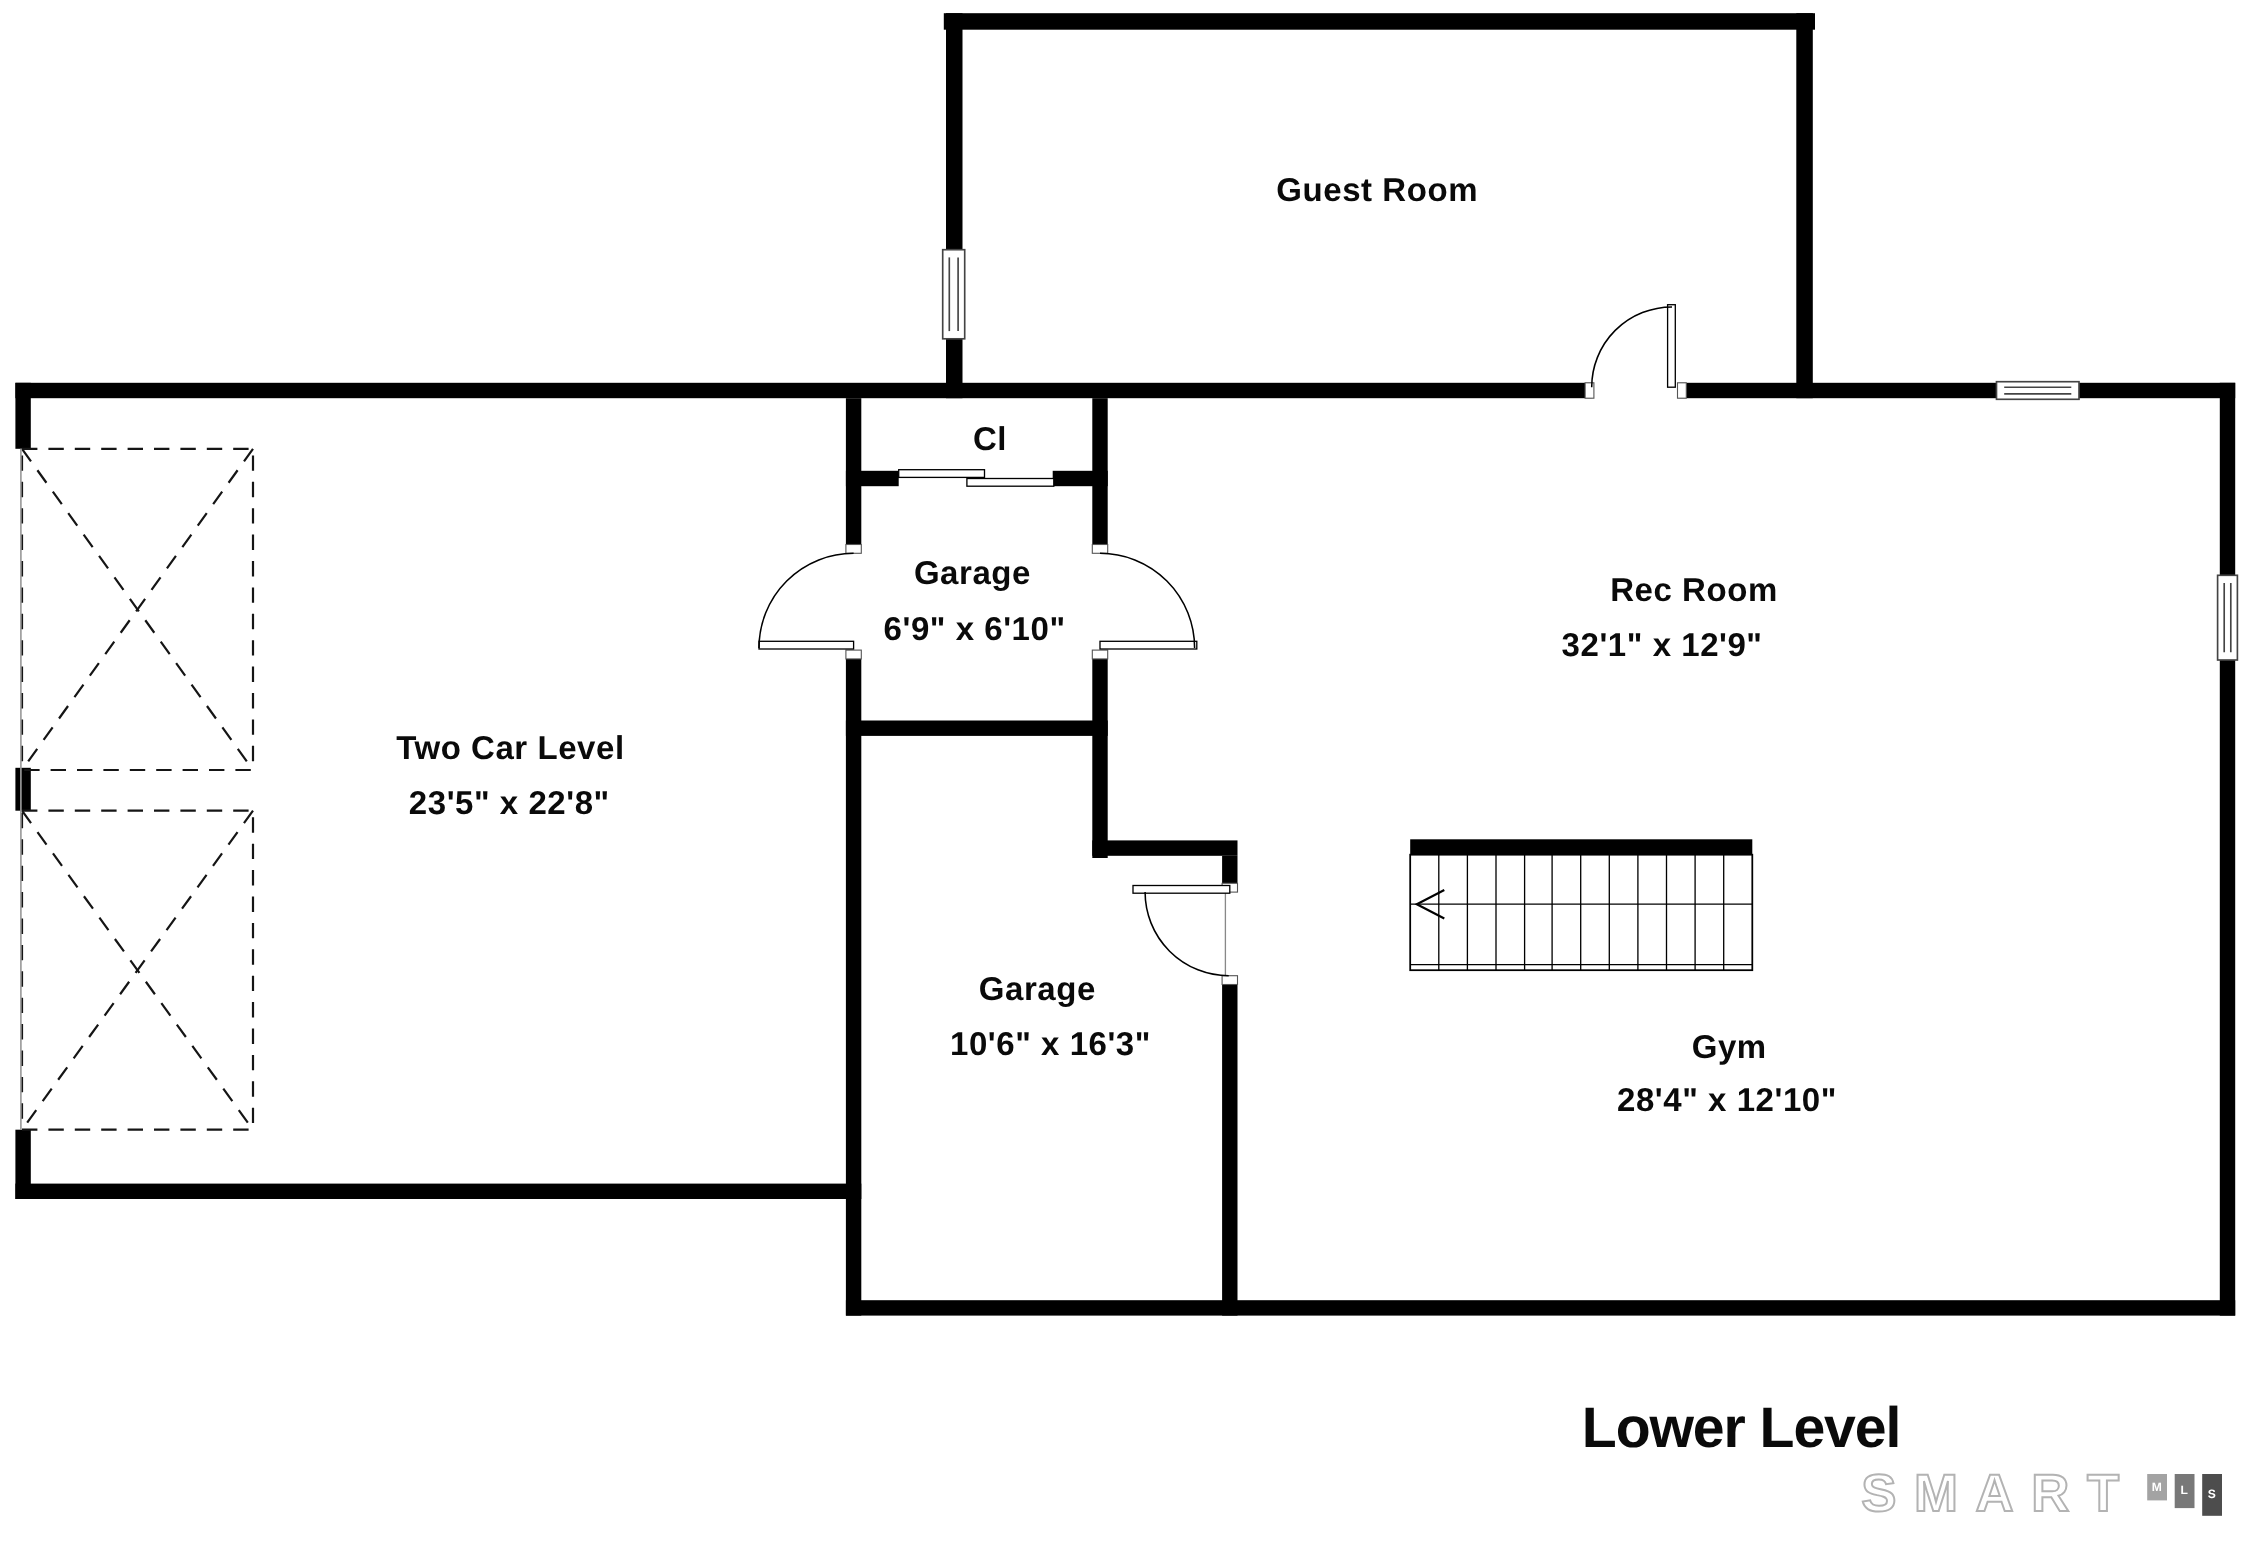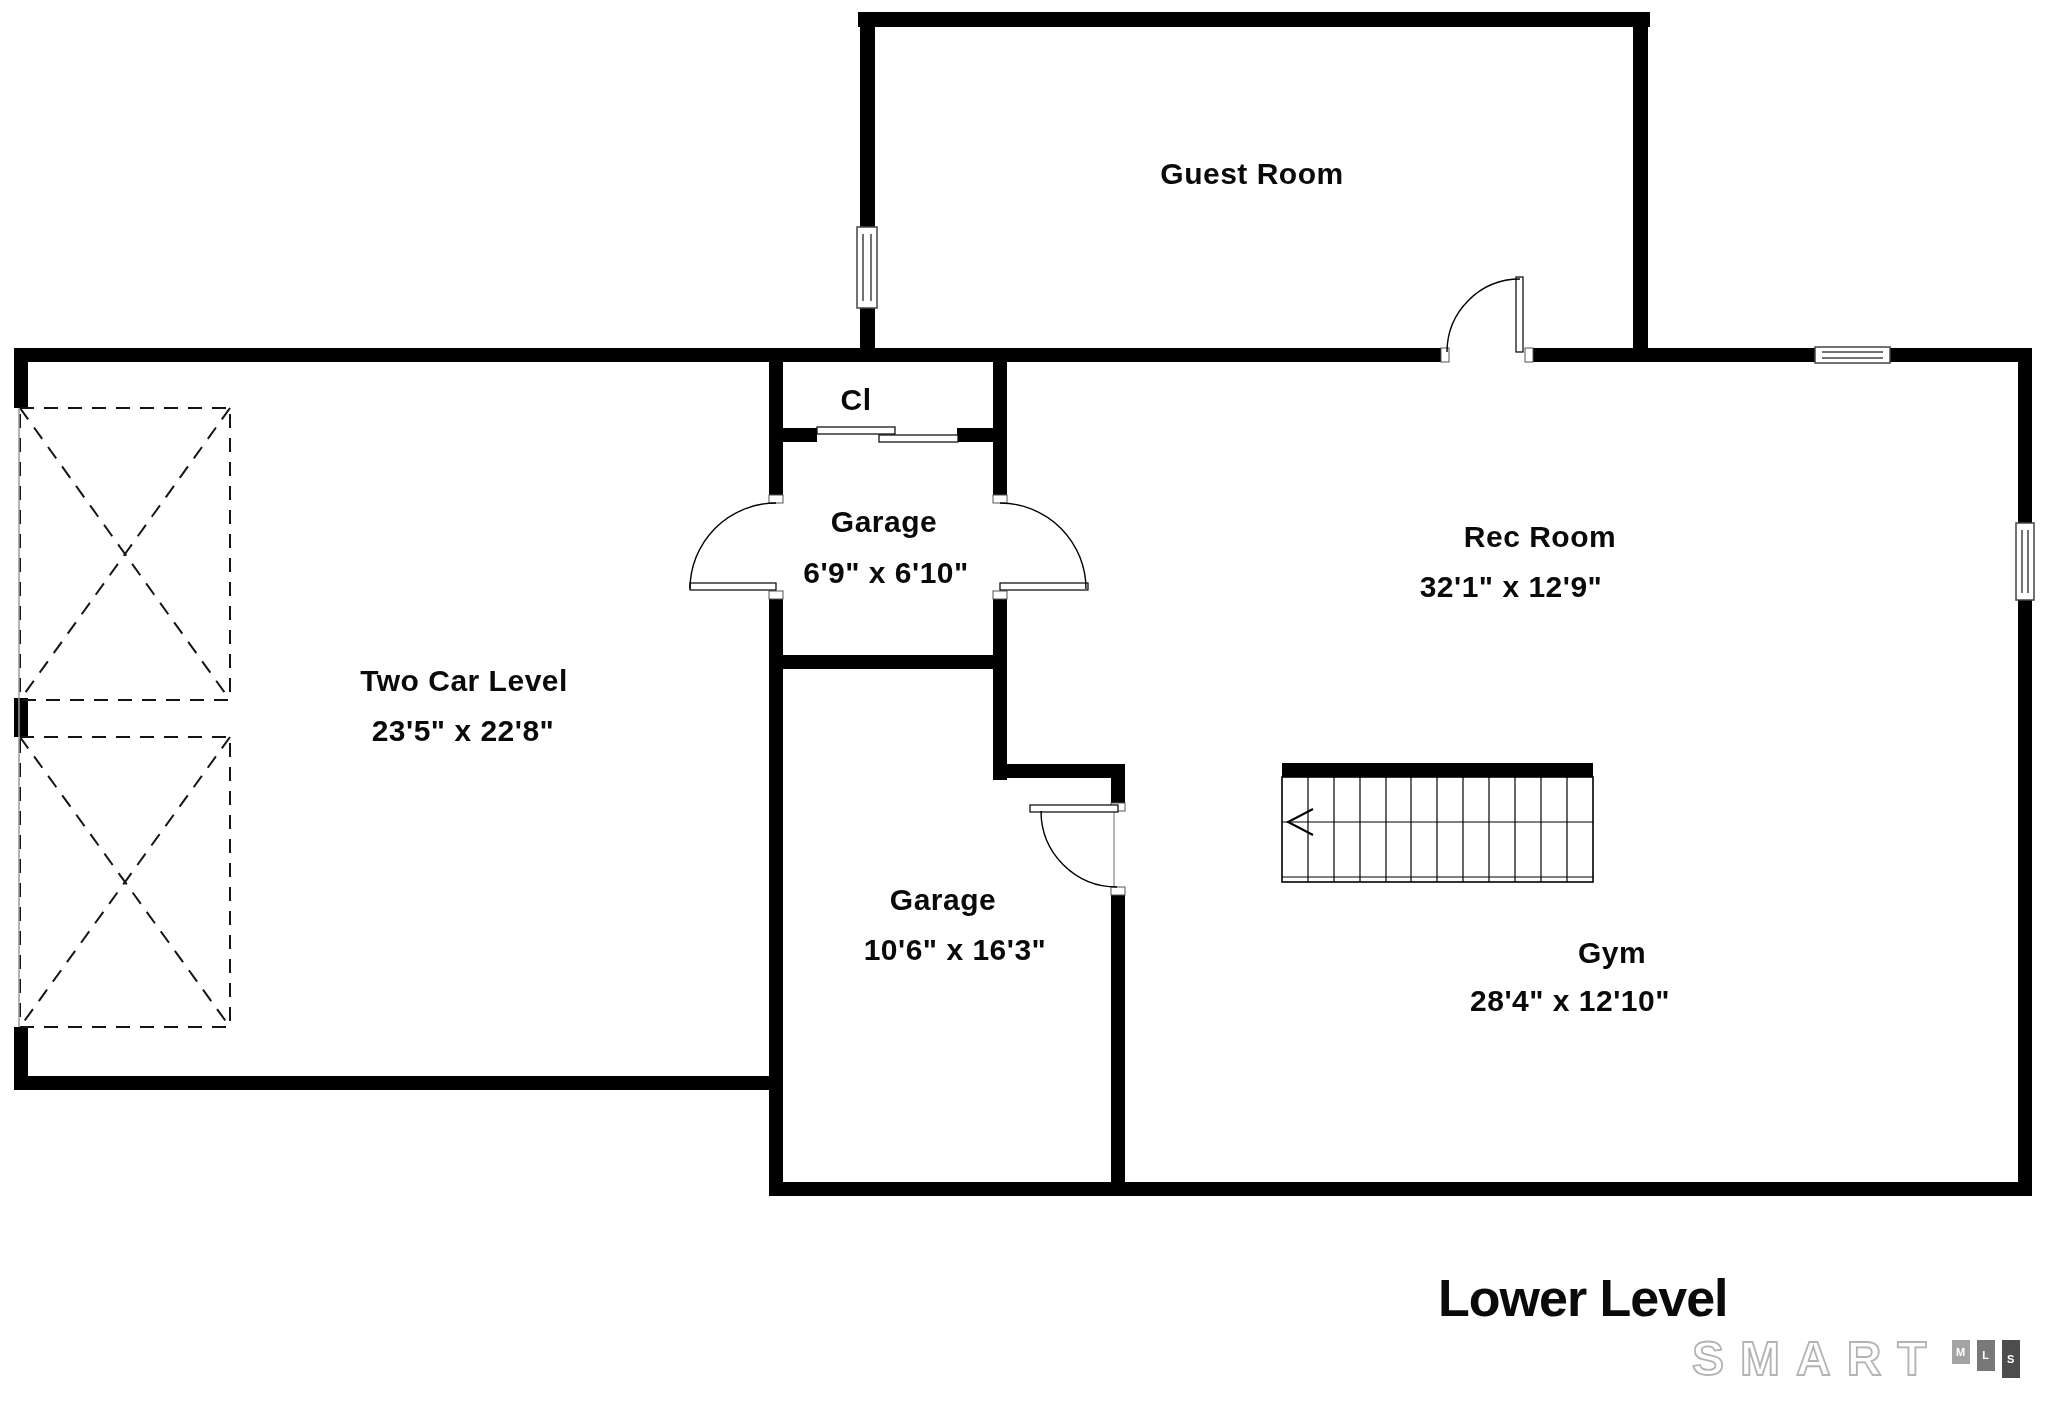--- a/index.html
+++ b/index.html
@@ -145,30 +145,30 @@
         <line x1="1541" y1="777" x2="1541" y2="882"></line>
         <line x1="1567" y1="777" x2="1567" y2="882"></line>
         <line x1="1282" y1="822" x2="1593" y2="822"></line>
         <line x1="1282" y1="877" x2="1593" y2="877"></line>
       </g>
       <polyline points="1313,809 1288,822 1313,835" fill="none" stroke="#000" stroke-width="2"></polyline>
     </g>
   </svg>
 
   <div class="label" style="left:1252px;top:174px;">Guest Room</div>
-  <div class="label" style="left:856px;top:400px;">Cl</div>
+  <div class="label" style="left:900px;top:400px;">Cl</div>
   <div class="label" style="left:884px;top:522px;">Garage</div>
   <div class="label" style="left:886px;top:573px;">6'9" x 6'10"</div>
   <div class="label" style="left:1512px;top:537px;margin-left:28px;">Rec Room</div>
   <div class="label" style="left:1511px;top:587px;">32'1" x 12'9"</div>
   <div class="label" style="left:464px;top:681px;">Two Car Level</div>
   <div class="label" style="left:463px;top:731px;">23'5" x 22'8"</div>
   <div class="label" style="left:943px;top:900px;">Garage</div>
   <div class="label" style="left:955px;top:950px;">10'6" x 16'3"</div>
-  <div class="label" style="left:1572px;top:953px;margin-left:40px;">Gym</div>
+  <div class="label" style="left:1572px;top:953px;">Gym</div>
   <div class="label" style="left:1570px;top:1001px;">28'4" x 12'10"</div>
 
   <div class="title" style="left:1438px;top:1272px;">Lower Level</div>
 
   <div class="logo" style="left:1692px;top:1340px;">
     <span class="logo-word">SMART</span>
     <span class="mls-box mls-m">M</span>
     <span class="mls-box mls-l">L</span>
     <span class="mls-box mls-s">S</span>
   </div>

